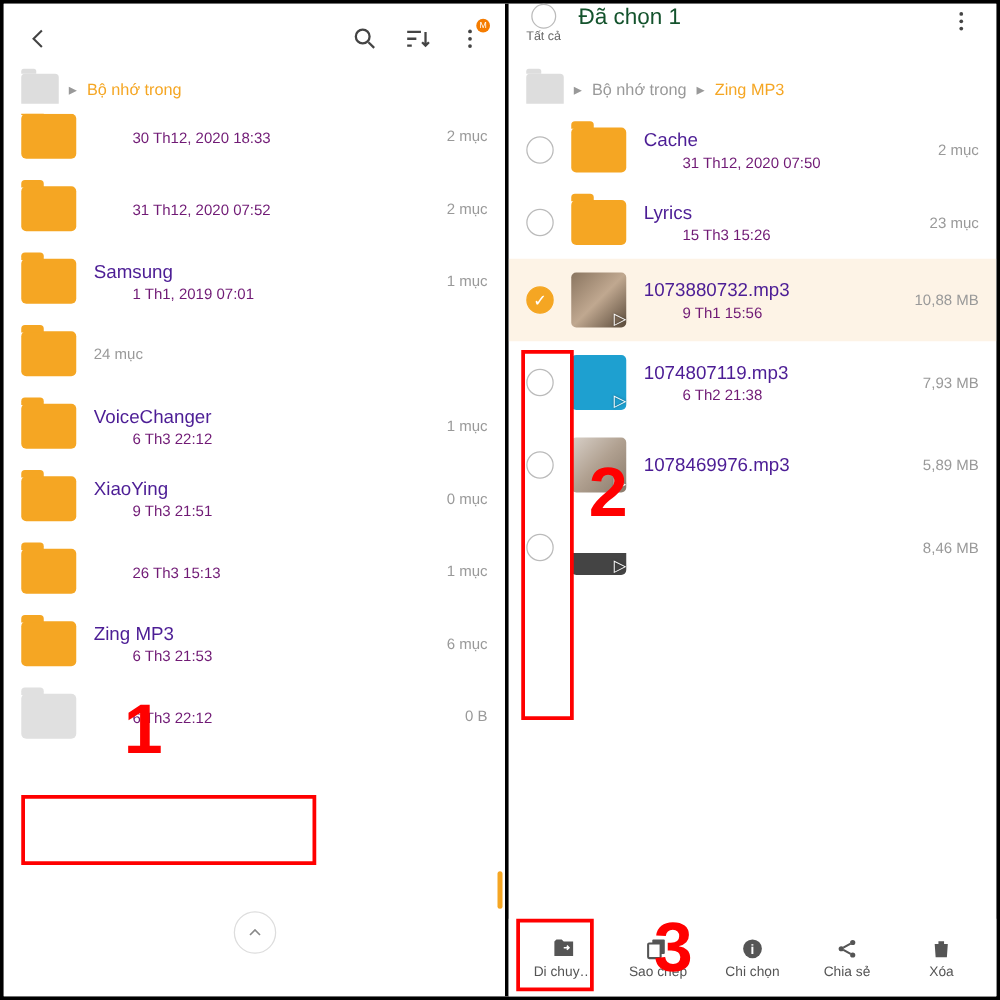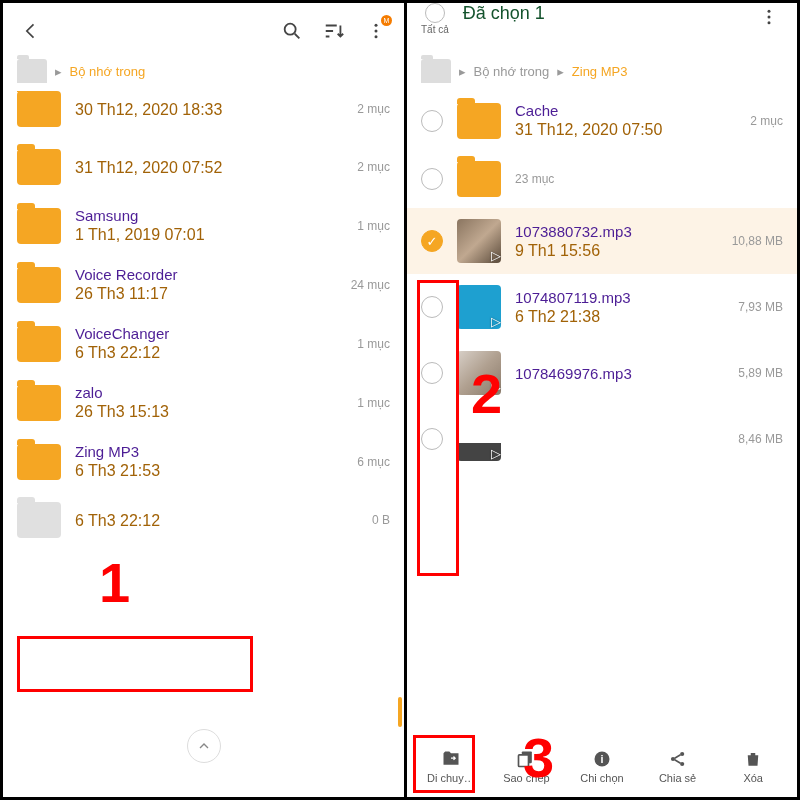--- a/index.html
+++ b/index.html
@@ -21,21 +21,21 @@
 .row { display: flex; align-items: center; padding: 11px 14px; gap: 14px; }
 .row.partial { padding-top: 0; }
 .folder-ic { width: 44px; height: 36px; background: #f5a623; border-radius: 4px; position: relative; flex-shrink: 0; }
 .folder-ic::before { content: ''; position: absolute; top: -5px; left: 0; width: 18px; height: 6px; background: #f5a623; border-radius: 3px 3px 0 0; }
 .folder-ic.grey { background: #e0e0e0; }
 .folder-ic.grey::before { background: #e0e0e0; }
 .thumb { width: 44px; height: 44px; border-radius: 4px; flex-shrink: 0; position: relative; background-size: cover; }
 .thumb .play { position: absolute; bottom: 0; right: 0; color: #fff; font-size: 13px; text-shadow: 0 0 2px rgba(0,0,0,.5); }
 .info { flex: 1; min-width: 0; }
 .name { font-size: 15px; color: #4c1d95; white-space: nowrap; overflow: hidden; text-overflow: ellipsis; }
-.sub { font-size: 16px; color: #a16207; margin-top: 2px; }
+.sub { font-size: 12px; color: #701a75; margin-top: 2px; margin-left: 31px; }
 .meta { font-size: 12px; color: #999; text-align: right; flex-shrink: 0; }
 .chk-circle { width: 22px; height: 22px; border: 1.5px solid #bbb; border-radius: 50%; flex-shrink: 0; display: flex; align-items: center; justify-content: center; }
 .chk-circle.on { background: #f5a623; border-color: #f5a623; color: #fff; font-size: 13px; }
 .row.sel { background: #fdf3e6; }
 .topbar-r { display: flex; height: 56px; padding: 0 14px; gap: 14px; }
 .all-col { display: flex; flex-direction: column; align-items: center; }
 .all-col .chk-circle { width: 20px; height: 20px; }
 .all-lbl { font-size: 10px; color: #666; margin-top: 1px; }
 .title-sel { font-size: 18px; color: #14532d; flex: 1; }
 .bottombar { position: absolute; bottom: 0; left: 0; right: 0; height: 62px; display: flex; justify-content: space-around; align-items: center; background: #fff; padding: 0 6px; }
@@ -106,38 +106,41 @@
         <div class="row">
           <div class="folder-ic"></div>
     <div class="info">
       <div class="name">Samsung</div>
       <div class="sub">1 Th1, 2019 07:01</div>
     </div>
     <div class="meta">1 mục</div>
         </div>
         <div class="row">
           <div class="folder-ic"></div>
-    <div class="info">
-      <div class="name">Voice Recorder</div>
-      <div class="sub">26 Th3 11:17</div>
-    </div>
     <div class="meta">24 mục</div>
         </div>
         <div class="row">
           <div class="folder-ic"></div>
     <div class="info">
       <div class="name">VoiceChanger</div>
       <div class="sub">6 Th3 22:12</div>
     </div>
     <div class="meta">1 mục</div>
         </div>
         <div class="row">
           <div class="folder-ic"></div>
     <div class="info">
-      <div class="name">zalo</div>
+      <div class="name">XiaoYing</div>
+      <div class="sub">9 Th3 21:51</div>
+    </div>
+    <div class="meta">0 mục</div>
+        </div>
+        <div class="row">
+          <div class="folder-ic"></div>
+    <div class="info">
       <div class="sub">26 Th3 15:13</div>
     </div>
     <div class="meta">1 mục</div>
         </div>
         <div class="row">
           <div class="folder-ic"></div>
     <div class="info">
       <div class="name">Zing MP3</div>
       <div class="sub">6 Th3 21:53</div>
     </div>
@@ -193,20 +196,24 @@
     <div class="folder-ic"></div>
     <div class="info">
       <div class="name">Cache</div>
       <div class="sub">31 Th12, 2020 07:50</div>
     </div>
     <div class="meta">2 mục</div>
         </div>
         <div class="row">
           <span class="chk-circle"></span>
     <div class="folder-ic"></div>
+    <div class="info">
+      <div class="name">Lyrics</div>
+      <div class="sub">15 Th3 15:26</div>
+    </div>
     <div class="meta">23 mục</div>
         </div>
         <div class="row sel">
           <span class="chk-circle on">✓</span>
     <div class="thumb" style="background:linear-gradient(135deg,#8a7560,#c0a890,#5a4a3a)">
             <span class="play">▷</span>
           </div>
     <div class="info">
       <div class="name">1073880732.mp3</div>
       <div class="sub">9 Th1 15:56</div>

